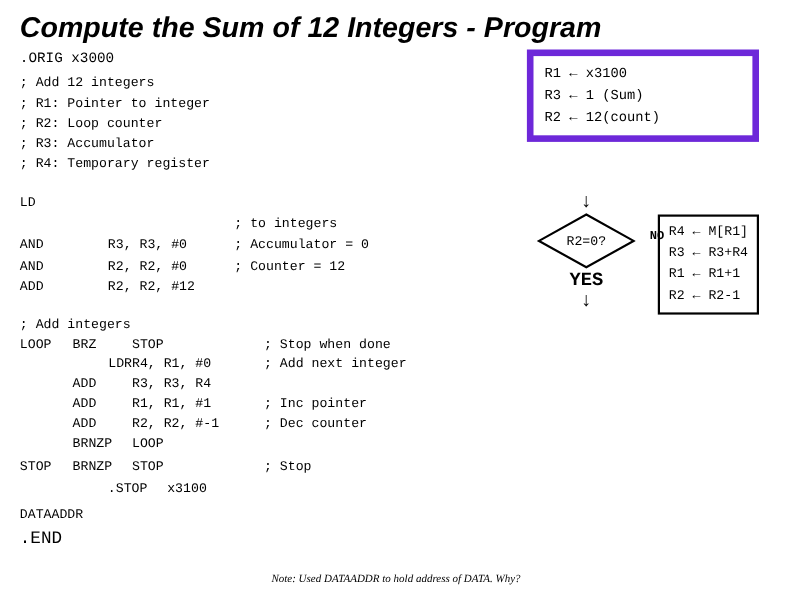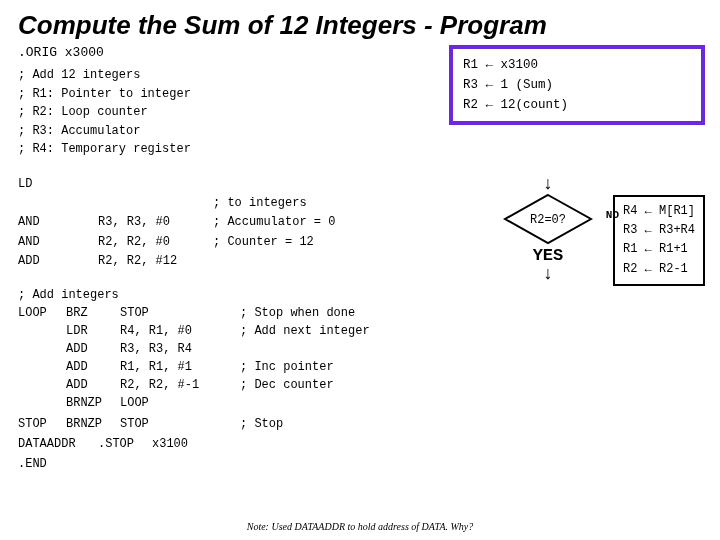--- a/index.html
+++ b/index.html
@@ -9,21 +9,21 @@
       background: white;
       font-family: 'Courier New', Courier, monospace;
       font-size: 13px;
       overflow: hidden;
     }
 
     .page {
       width: 720px;
       height: 540px;
       position: relative;
-      padding: 10px 15px 6px 18px;
+      padding: 10px 30px 6px 18px;
     }
 
     h1 {
       font-family: Arial, Helvetica, sans-serif;
       font-size: 26px;
       font-weight: bold;
       font-style: italic;
       margin-bottom: 4px;
       color: #000;
     }
@@ -34,22 +34,22 @@
       font-family: 'Courier New', Courier, monospace;
     }
 
     .comments {
       margin-top: 4px;
       line-height: 1.55;
       font-size: 12px;
     }
 
     .right-box {
-      width: 256px;
-      border: 4px solid #6d28d9;
+      width: 211px;
+      border: 6px solid #6d28d9;
       padding: 6px 10px;
       font-size: 12.5px;
       line-height: 1.6;
       margin-top: 0;
     }
 
     .right-box2 {
       border: 2px solid #000;
       padding: 5px 8px;
       font-size: 12px;
@@ -152,21 +152,21 @@
 
   <div style="font-size:12px; line-height:1.5; margin-top:2px;">
     <div style="display:flex;">
       <span style="width:48px;">LOOP</span>
       <span style="width:54px;">BRZ</span>
       <span style="width:120px;">STOP       </span>
       <span>; Stop when done</span>
     </div>
     <div style="display:flex;">
       <span style="width:48px;"></span>
-      <span style="width:54px;">LDR</span>
+      <span style="width:54px;text-align:right;">LDR</span>
       <span style="width:120px;">R4, R1, #0</span>
       <span>; Add next integer</span>
     </div>
     <div style="display:flex;">
       <span style="width:48px;"></span>
       <span style="width:54px;">ADD</span>
       <span style="width:120px;">R3, R3, R4</span>
       <span></span>
     </div>
     <div style="display:flex;">
@@ -190,22 +190,22 @@
   </div>
 
   <div style="display:flex; font-size:12px; line-height:1.7; margin-top:2px;">
     <span style="width:48px;">STOP</span>
     <span style="width:54px;">BRNZP</span>
     <span style="width:120px;">STOP</span>
     <span>; Stop</span>
   </div>
 
   <div style="display:flex; font-size:12px; line-height:1.7;">
-    <span style="width:80px;">DATAADDR</span>
+    <span style="width:80px;margin-top:24px;">DATAADDR</span>
     <span style="width:54px;">.STOP</span>
     <span>x3100</span>
   </div>
 
-  <div style="font-size:12px; margin-top:2px;">.END</div>
+  <div style="font-size:16px; margin-top:2px;">.END</div>
 
   <div class="bottom-note">Note: Used DATAADDR to hold address of DATA.  Why?</div>
 
 </div>
 
 </body></html>

